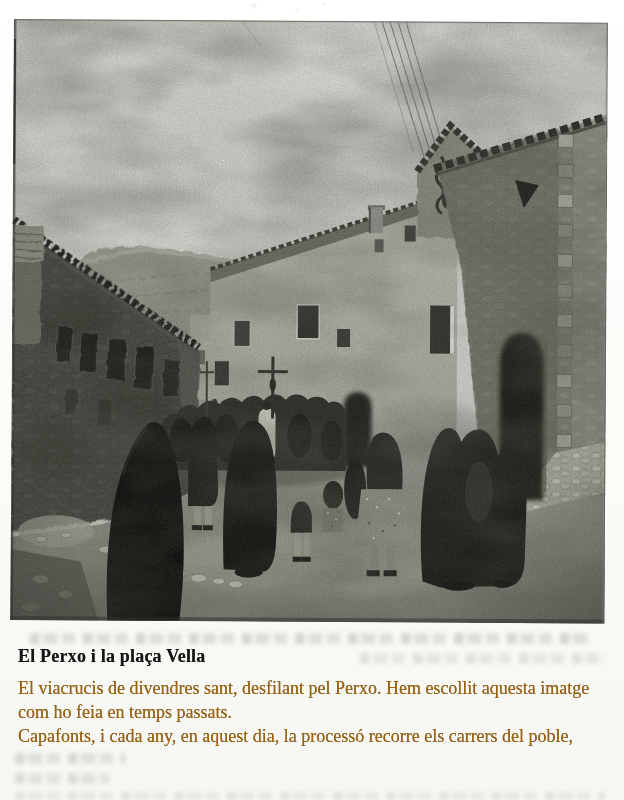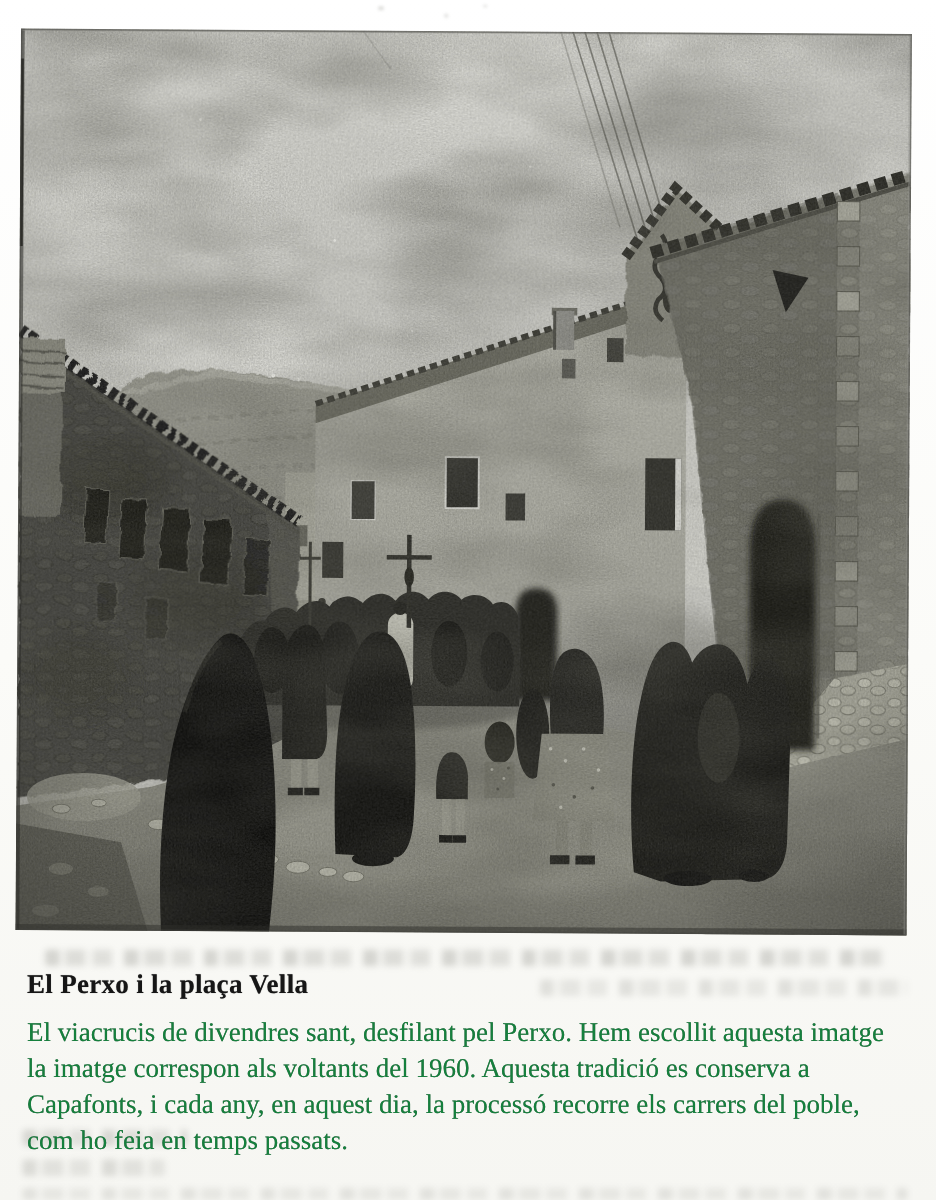--- a/index.html
+++ b/index.html
@@ -15,21 +15,21 @@
   }
   .photo-frame svg{display:block;}
   .caption-title{
     position:absolute;left:18px;top:646px;
     font-size:18px;font-weight:bold;color:#161616;
     letter-spacing:0.2px;white-space:nowrap;
     text-shadow:0 0 .5px rgba(25,25,25,.65);
   }
   .caption-body{
     position:absolute;left:18px;top:676px;width:600px;
-    font-size:18px;line-height:24px;color:#15803d;
+    font-size:18px;line-height:24px;color:#a16207;
     text-shadow:0 0 .4px rgba(30,30,30,.6);
   }
   .caption-body .cap-line{white-space:nowrap;}
   .ghost{
     position:absolute;height:11px;border-radius:2px;
     background:repeating-linear-gradient(90deg,
       rgba(122,122,115,.55) 0 9px, rgba(122,122,115,.12) 9px 14px,
       rgba(122,122,115,.42) 14px 27px, rgba(122,122,115,.06) 27px 32px,
       rgba(122,122,115,.38) 32px 45px, rgba(122,122,115,0) 45px 53px);
     filter:blur(2px);
@@ -355,16 +355,15 @@
 <div class="ghost" style="left:15px;top:773px;width:95px;opacity:.4;"></div>
 <div class="ghost" style="left:15px;top:792px;width:590px;height:8px;opacity:.3;"></div>
 
 <div class="speck" style="left:252px;top:4px;width:4px;height:3px;opacity:.3;"></div>
 <div class="speck" style="left:296px;top:9px;width:3px;height:3px;opacity:.25;"></div>
 <div class="speck" style="left:322px;top:3px;width:3px;height:2px;opacity:.25;"></div>
 
 <div class="caption-title">El Perxo i la plaça Vella</div>
 <div class="caption-body">
   <div class="cap-line">El viacrucis de divendres sant, desfilant pel Perxo. Hem escollit aquesta imatge</div>
-  <div class="cap-line">la imatge correspon als voltants del 1960. Aquesta tradició es conserva a</div>
+  <div class="cap-line">com ho feia en temps passats.</div>
   <div class="cap-line">Capafonts, i cada any, en aquest dia, la processó recorre els carrers del poble,</div>
-  <div class="cap-line">com ho feia en temps passats.</div>
 </div>
 
 </body></html>

